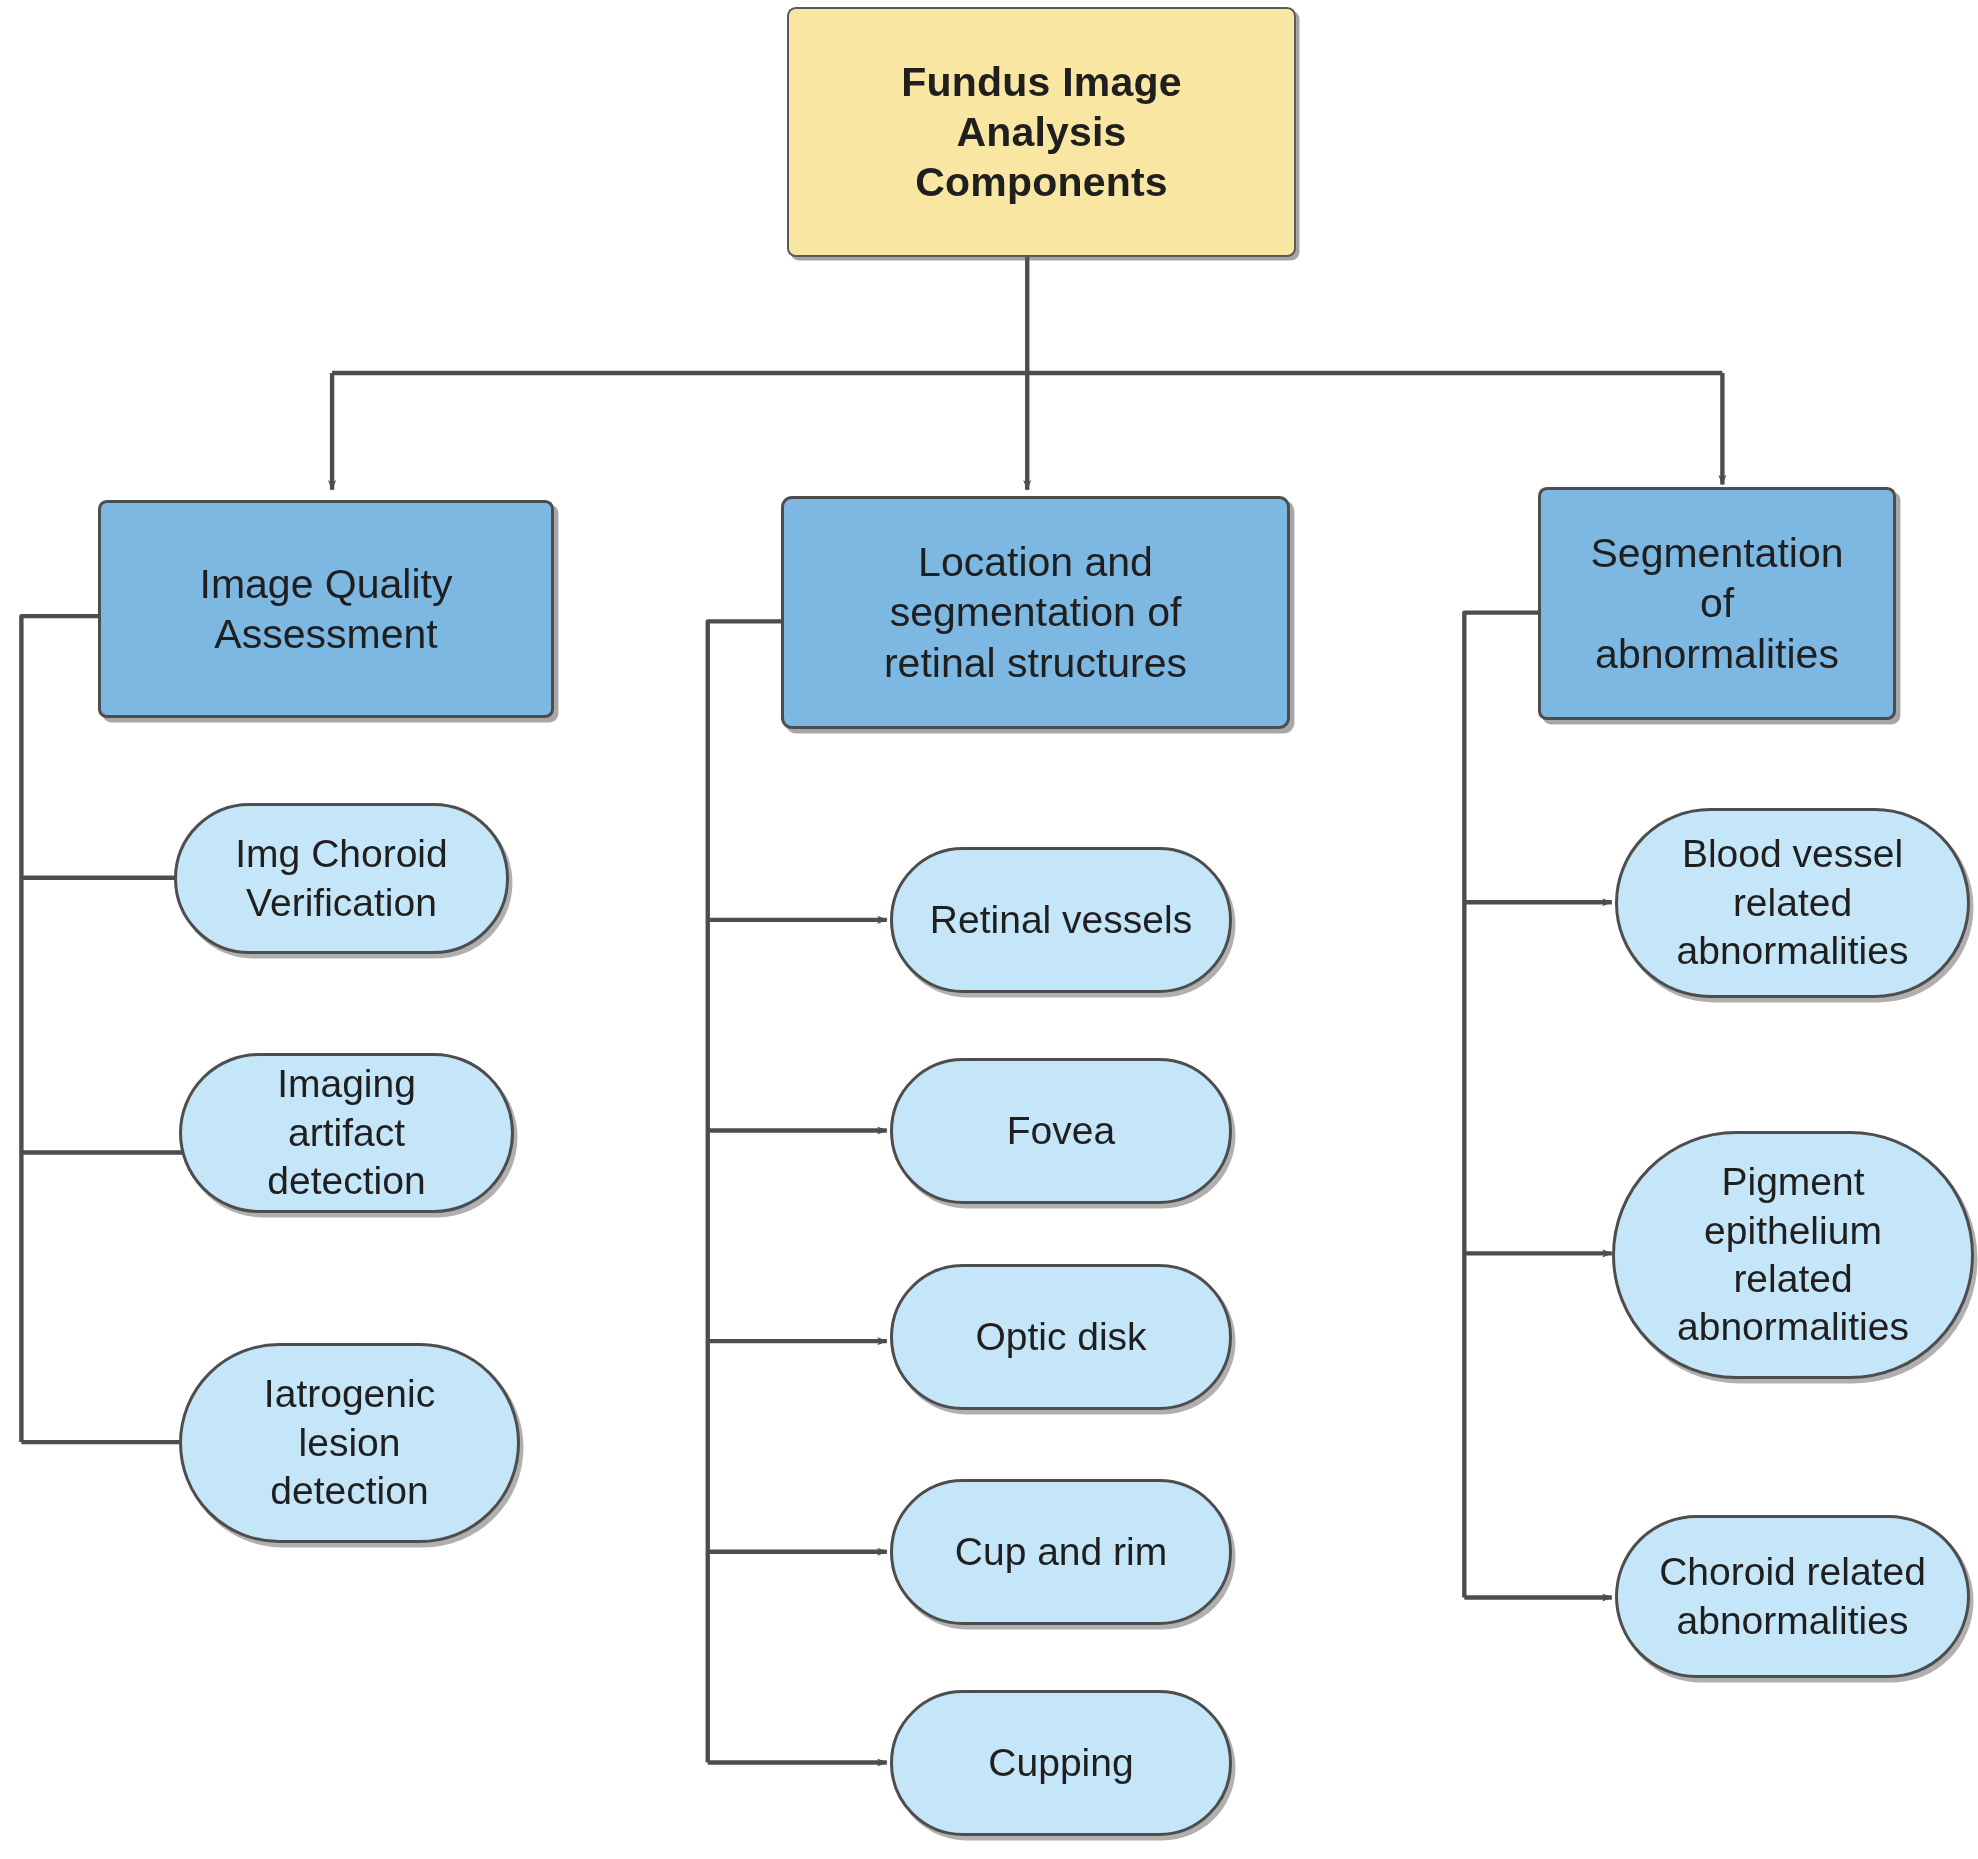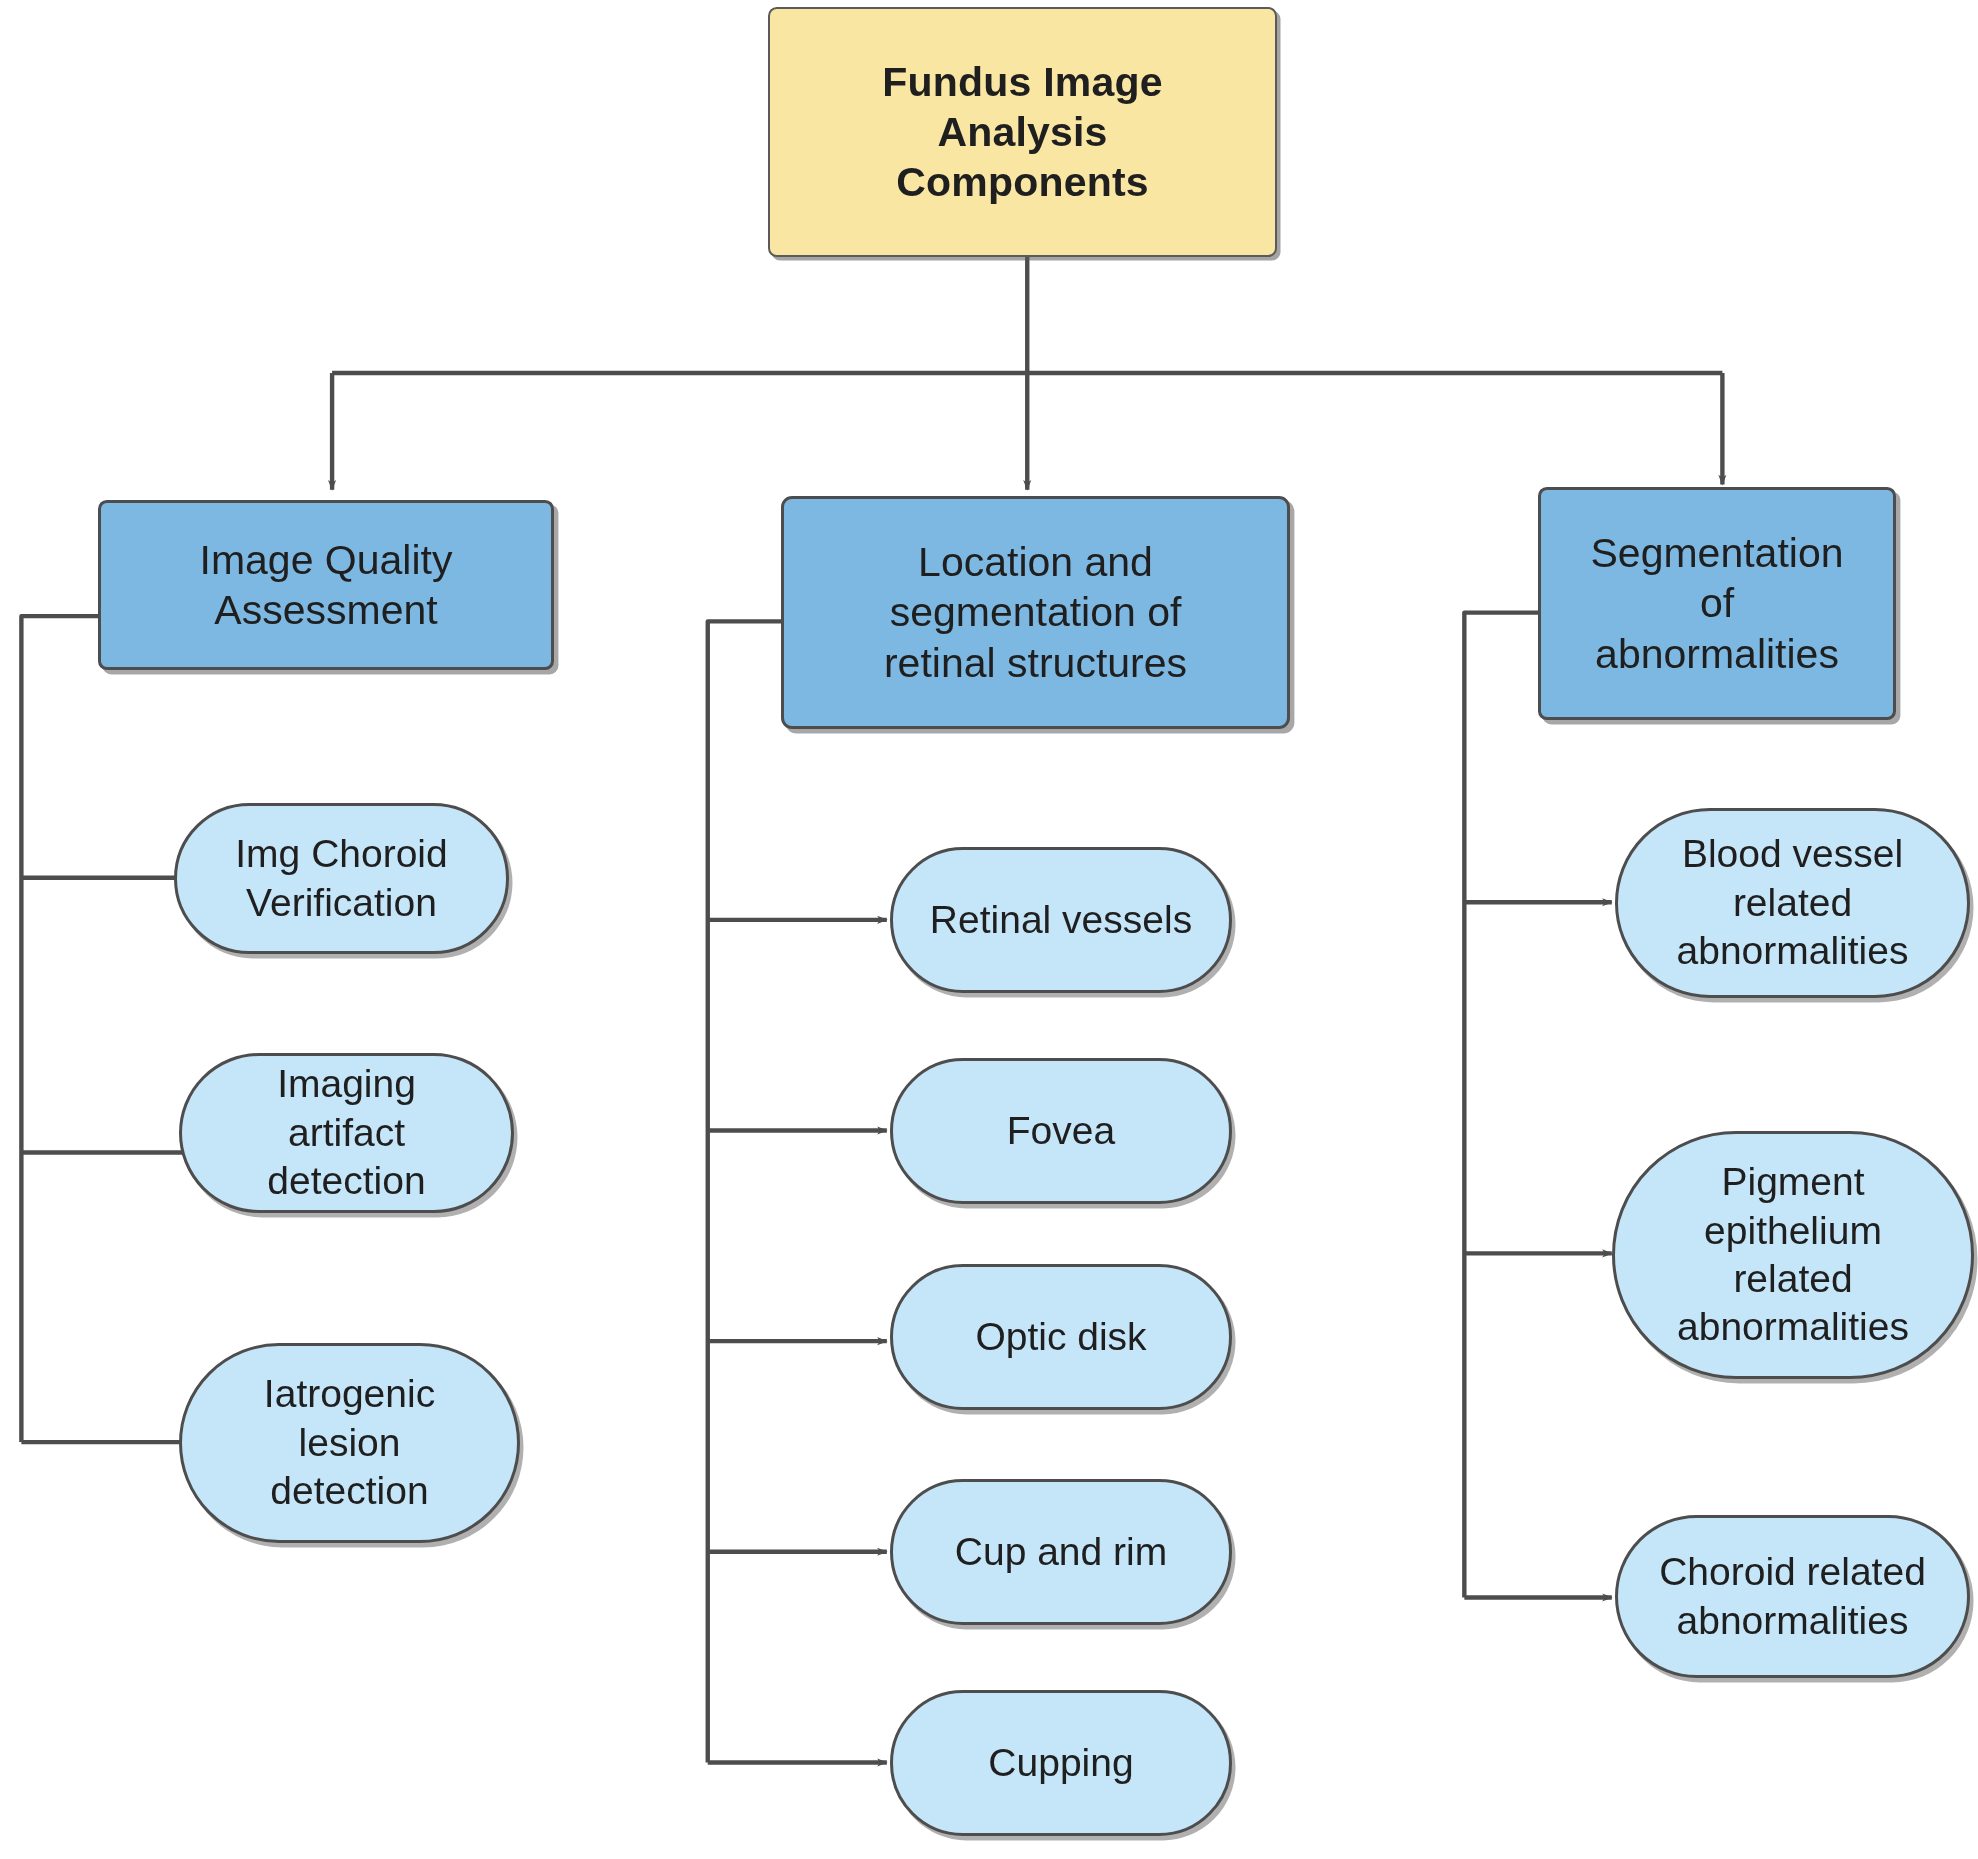--- a/index.html
+++ b/index.html
@@ -57,27 +57,27 @@
       <path d="M806,1768 L1010,1768" marker-end="url(#arrow)"></path>
       <path d="M806,2008 L1010,2008" marker-end="url(#arrow)"></path>
 
       <path d="M1752,698 L1668,698 L1668,1820"></path>
       <path d="M1668,1028 L1836,1028" marker-end="url(#arrow)"></path>
       <path d="M1668,1428 L1836,1428" marker-end="url(#arrow)"></path>
       <path d="M1668,1820 L1836,1820" marker-end="url(#arrow)"></path>
     </g>
   </svg>
 
-  <div class="node n-root" style="left:768px;top:7px;width:509px;height:250px;">
+  <div class="node n-root" style="left:787px;top:7px;width:509px;height:250px;">
     <span class="lbl">Fundus Image
 Analysis
 Components</span>
   </div>
 
-  <div class="node n-cat" style="left:98px;top:500px;width:456px;height:170px;">
+  <div class="node n-cat" style="left:98px;top:500px;width:456px;height:218px;">
     <span class="lbl">Image Quality
 Assessment</span>
   </div>
   <div class="node n-leaf" style="left:174px;top:803px;width:335px;height:151px;">
     <span class="lbl">Img Choroid
 Verification</span>
   </div>
   <div class="node n-leaf" style="left:179px;top:1053px;width:335px;height:160px;text-align:center;">
     <span class="lbl">Imaging
 artifact

